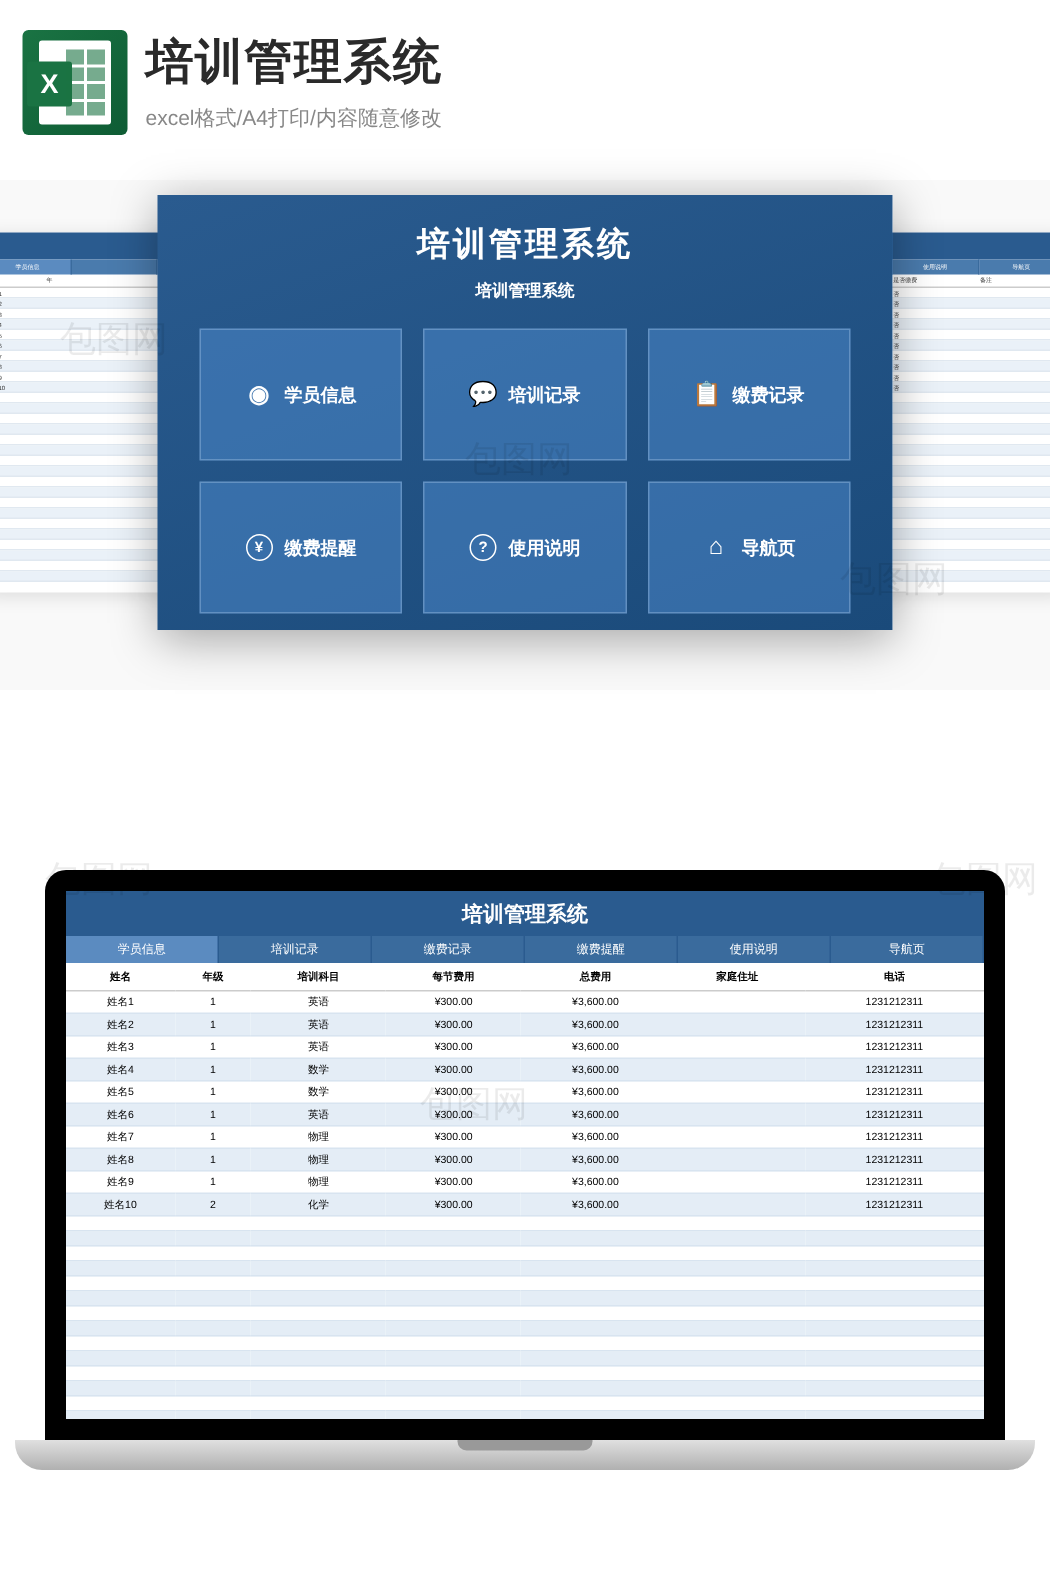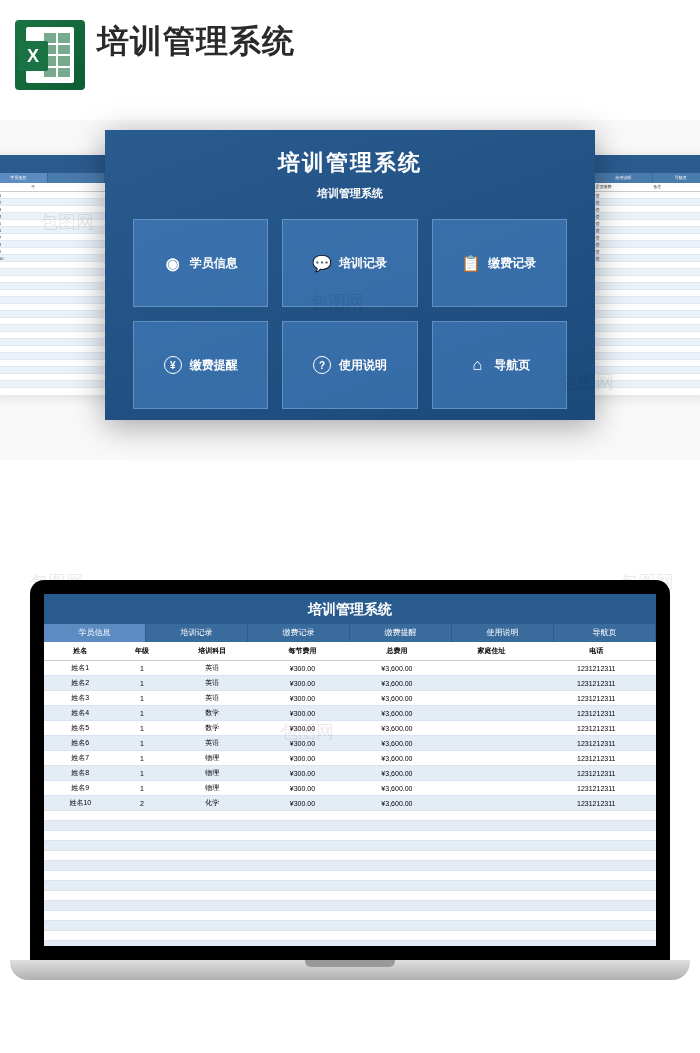--- a/index.html
+++ b/index.html
@@ -7,21 +7,21 @@
       width: 700px;
       height: 1053px;
       font-family: "Microsoft YaHei", Arial, sans-serif;
       background: #fff;
       position: relative;
       overflow: hidden;
     }
     .watermark {
       position: absolute;
       color: rgba(0,0,0,0.08);
-      font-size: 18px;
+      font-size: 24px;
       pointer-events: none;
       z-index: 100;
     }
     
     .header {
       display: flex;
       padding: 20px 15px 10px 15px;
       align-items: flex-start;
       gap: 12px;
     }
@@ -290,20 +290,21 @@
           <div></div>
           <div></div>
           <div></div>
           <div></div>
           <div></div>
         </div>
     </div>
   </div>
   <div class="header-text">
     <div class="title">培训管理系统</div>
+    <div class="subtitle">excel格式/A4打印/内容随意修改</div>
   </div>
 </div>
 
 <div class="preview-area">
 
   <div class="bg-sheet left">
     <div class="bg-header-bar"></div>
     <div class="bg-tabs">
       <div class="bg-tab active">学员信息</div>
       <div class="bg-tab"></div>

